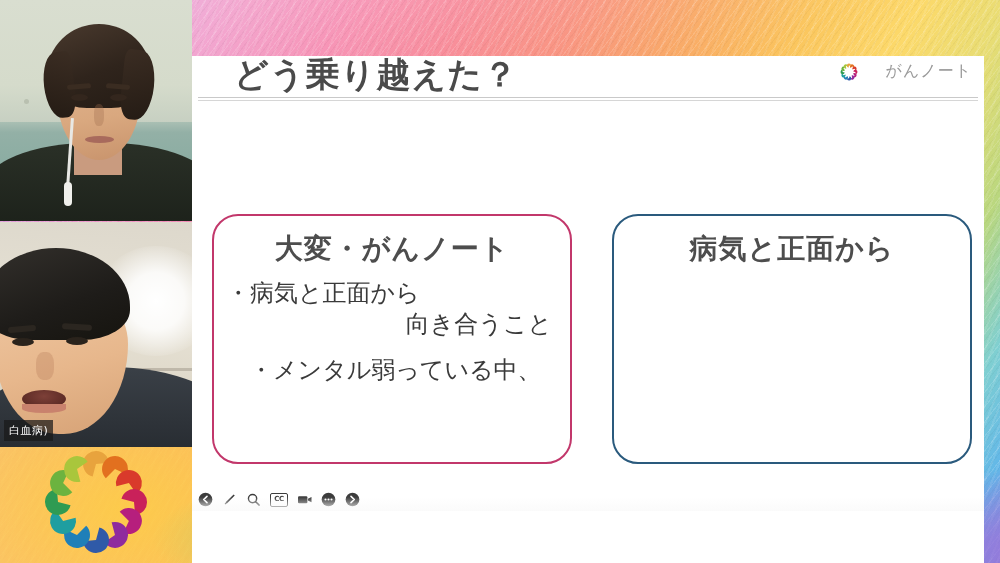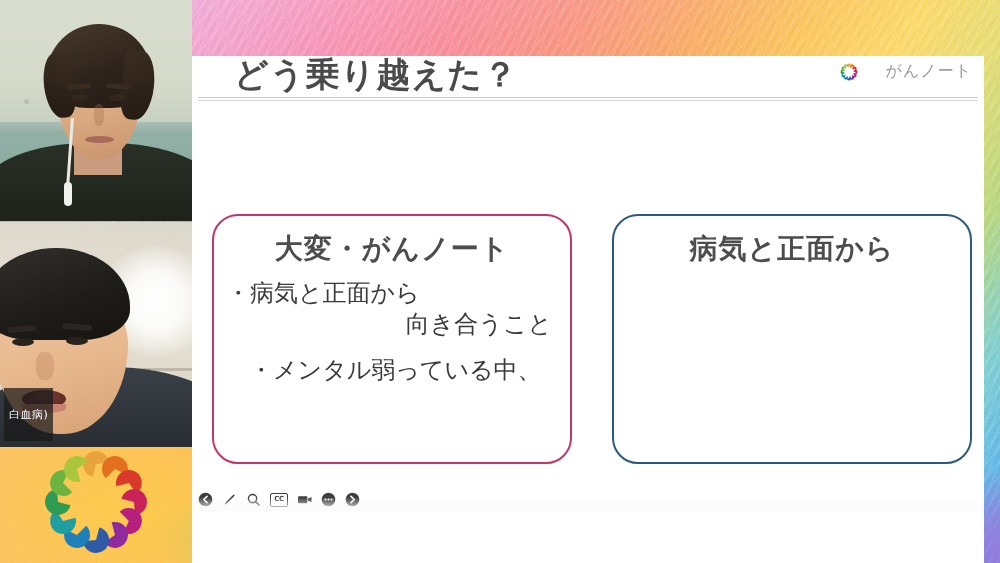--- a/index.html
+++ b/index.html
@@ -105,21 +105,21 @@
   .cam2 .eyeL{position:absolute;left:12px;top:116px;width:22px;height:8px;border-radius:50%;background:#2a231c;}
   .cam2 .eyeR{position:absolute;left:66px;top:115px;width:22px;height:8px;border-radius:50%;background:#2a231c;}
   .cam2 .nose{position:absolute;left:36px;top:130px;width:18px;height:28px;border-radius:40%;background:rgba(180,120,86,.30);}
   .cam2 .mouth{position:absolute;left:22px;top:168px;width:44px;height:18px;border-radius:50%;
     background:radial-gradient(ellipse at 50% 35%,#7d4038 0%,#5e2c26 70%);}
   .cam2 .lip{position:absolute;left:22px;top:182px;width:44px;height:9px;border-radius:0 0 50% 50%;background:#c9826d;}
 
   .cam-label{
     position:absolute;left:4px;bottom:6px;
     background:rgba(25,25,25,.72);color:#fff;
-    font-size:11px;line-height:13px;padding:20px 5px;white-space:nowrap;
+    font-size:11px;line-height:13px;padding:4px 5px;white-space:nowrap;
     font-family:"DejaVu Sans",sans-serif;letter-spacing:.5px;
   }
 
   
   .wheel{position:absolute;left:36px;top:448px;width:120px;height:108px;}
 
   
   .slide{
     position:absolute;left:192px;top:56px;width:792px;height:544px;
     background:#ffffff;

